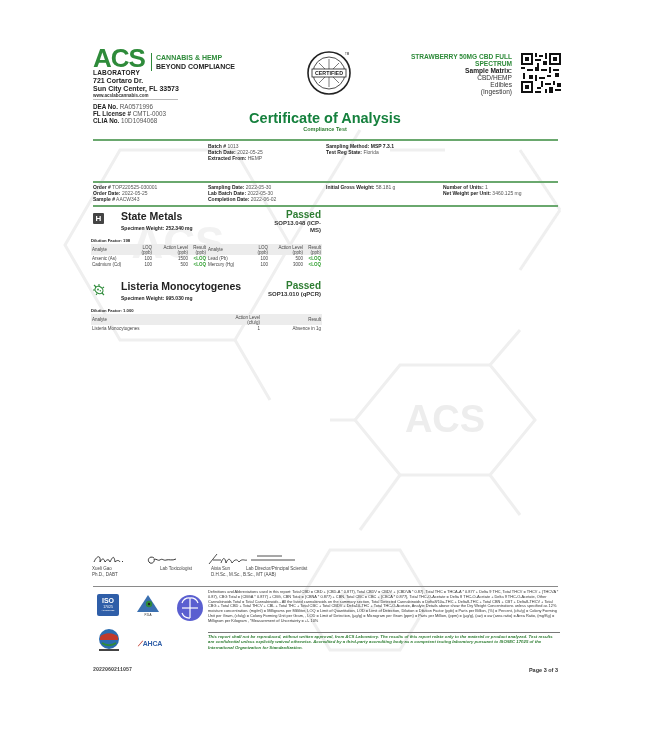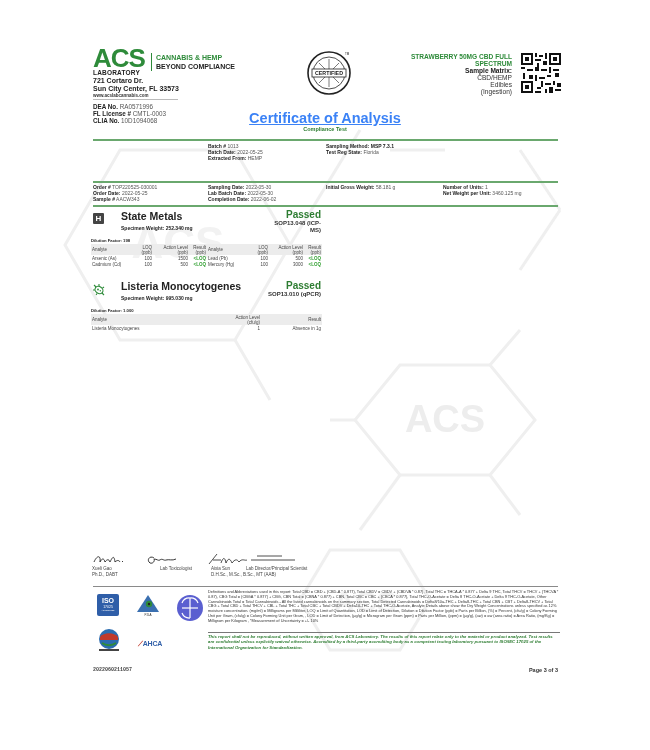--- a/index.html
+++ b/index.html
@@ -134,21 +134,21 @@
       <rect x="18" y="15" width="2" height="2"></rect>
         <rect x="8" y="17" width="2" height="1"></rect>
         <rect x="12" y="18" width="1" height="2"></rect>
       <rect x="14" y="17" width="2" height="3"></rect>
         <rect x="17" y="18" width="3" height="1"></rect>
         <rect x="7" y="19" width="3" height="1"></rect>
     </g>
   </svg>
 
   <div class="abs" style="left:200px;width:250px;top:110px;text-align:center;">
-    <div class="b" style="font-size:14.5px;line-height:16px;color:#3b82f6;text-decoration:underline;">Certificate of Analysis</div>
+    <div class="b" style="font-size:14.5px;line-height:16px;color:#15803d;">Certificate of Analysis</div>
     <div class="b" style="font-size:5.5px;line-height:7px;color:#2e7d32;">Compliance Test</div>
   </div>
 
   <div class="hr" style="left:93px;top:139px;width:465px;"></div>
 
   <div class="abs t5" style="left:208px;top:143px;">
     <div><span class="b">Batch #</span> <span class="gray">1013</span></div>
     <div><span class="b">Batch Date:</span> <span class="gray">2022-05-25</span></div>
     <div><span class="b">Extracted From:</span> <span class="gray">HEMP</span></div>
   </div>

